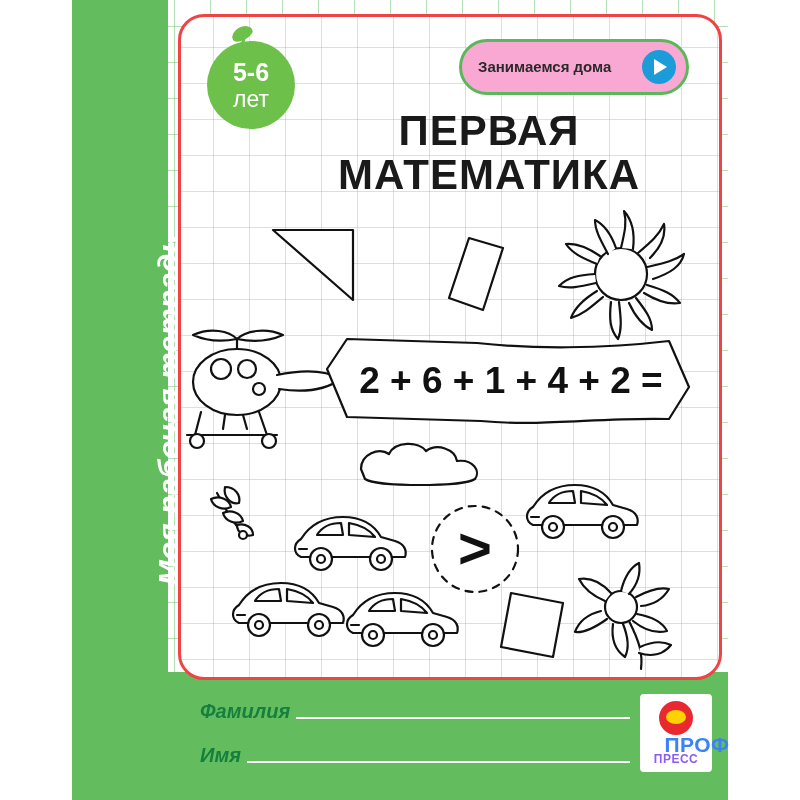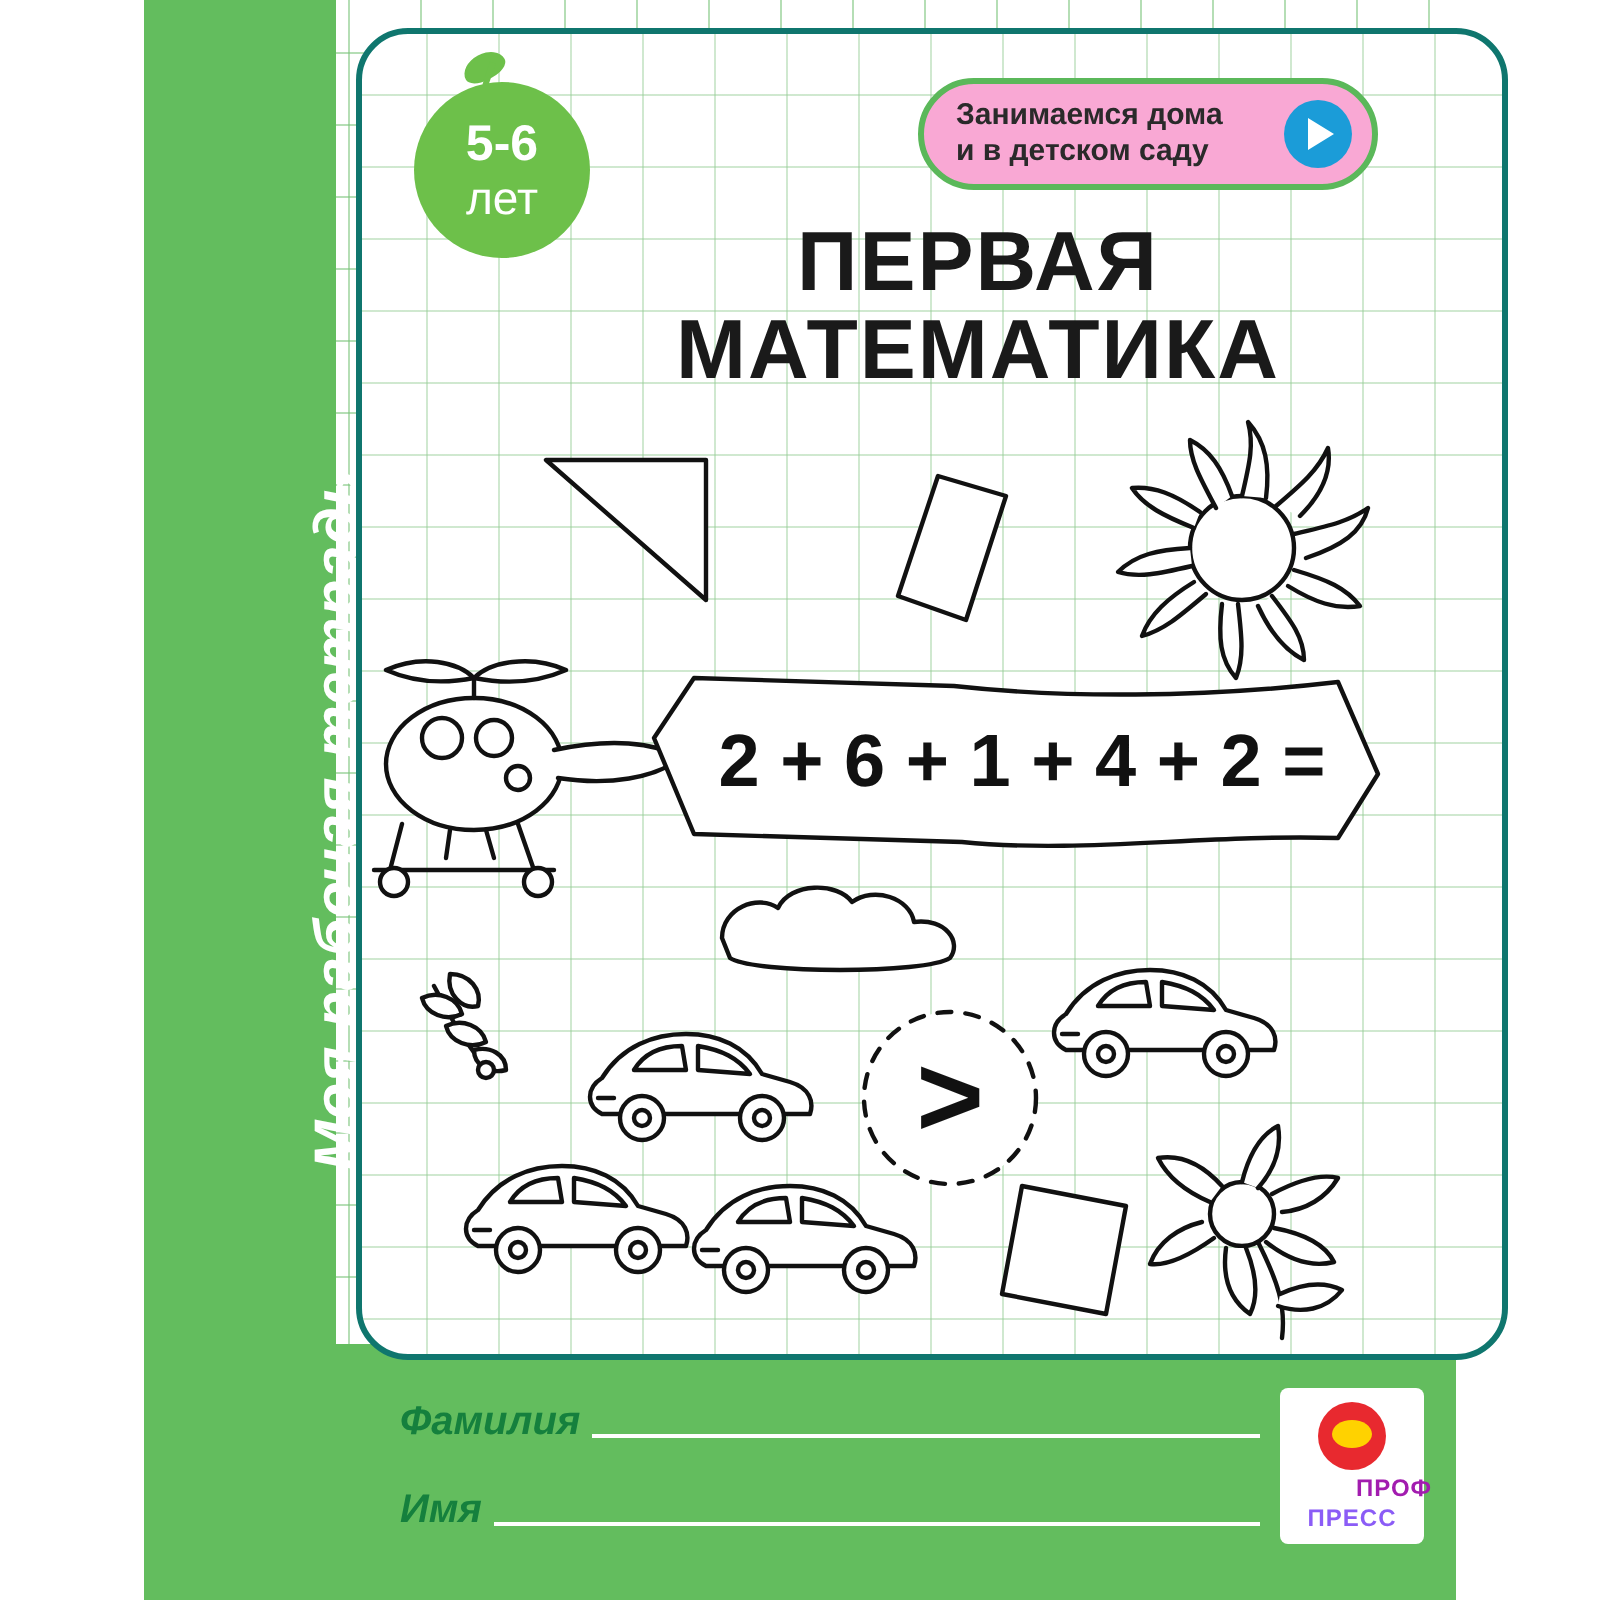--- a/index.html
+++ b/index.html
@@ -122,22 +122,22 @@
   }
   .logo-sun::after {
     content: "";
     position: absolute;
     left: 7px; top: 9px;
     width: 20px; height: 14px;
     border-radius: 50%;
     background: #ffd200;
   }
   .logo-word1 {
-    color: #a21caf;
-    font-size: 12px;
+    color: #3b82f6;
+    font-size: 21px;
     font-weight: bold;
     letter-spacing: 0.5px;
     line-height: 15px;
     margin-left: 42px;
   }
   .logo-word2 {
     color: #8b5cf6;
     font-size: 12px;
     font-weight: bold;
     letter-spacing: 0.5px;
@@ -145,24 +145,23 @@
   }
 
   
   .card {
     position: absolute;
     left: 178px;
     top: 14px;
     width: 538px;
     height: 660px;
     background: #ffffff;
-    border: 3px solid #0f766e;
+    border: 3px solid #ef4444;
     border-radius: 26px;
     overflow: hidden;
-    padding-left: 32px;
   }
   .card-grid {
     position: absolute;
     inset: 0;
     background-image:
       linear-gradient(to right, rgba(150,205,150,0.45) 1px, transparent 1px),
       linear-gradient(to bottom, rgba(150,205,150,0.45) 1px, transparent 1px);
     background-size: 36px 36px;
     background-position: -4px -6px;
   }
@@ -310,21 +309,20 @@
     <div class="badge-leaf"></div>
     <div class="badge-stem"></div>
     <div class="badge">
       <span class="badge-age">5-6</span>
       <span class="badge-unit">лет</span>
     </div>
 
     <div class="tag">
       <div class="tag-text">
         <div>Занимаемся дома</div>
-        <div>и в детском саду</div>
       </div>
       <div class="tag-play"></div>
     </div>
 
     <div class="title">
       <span class="title-l1">ПЕРВАЯ</span>
       <span class="title-l2">МАТЕМАТИКА</span>
     </div>
 
     <div class="art">

